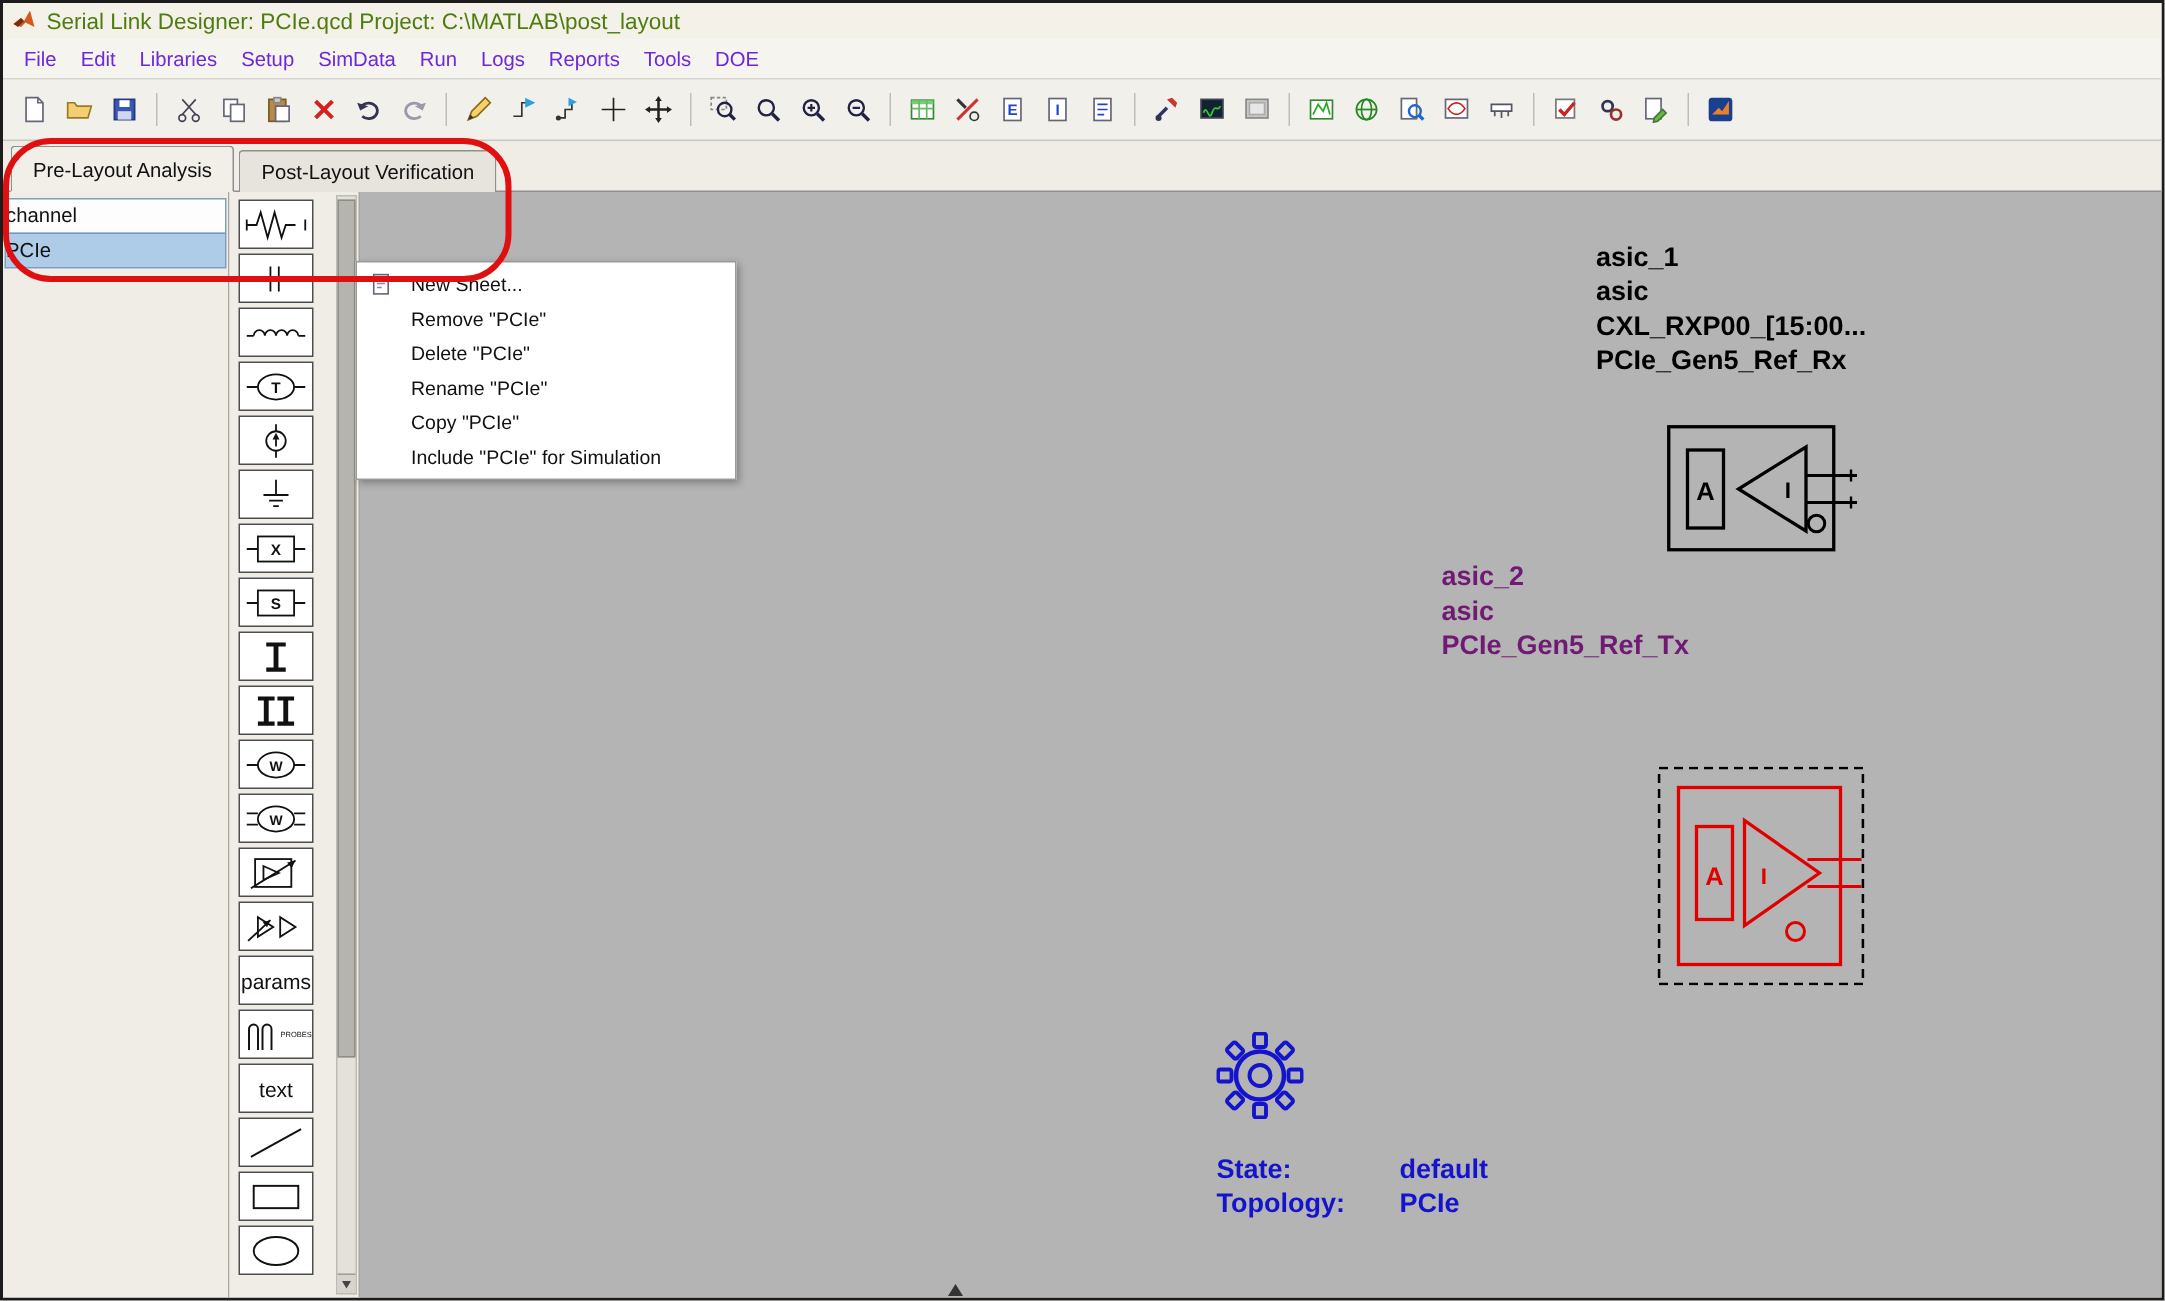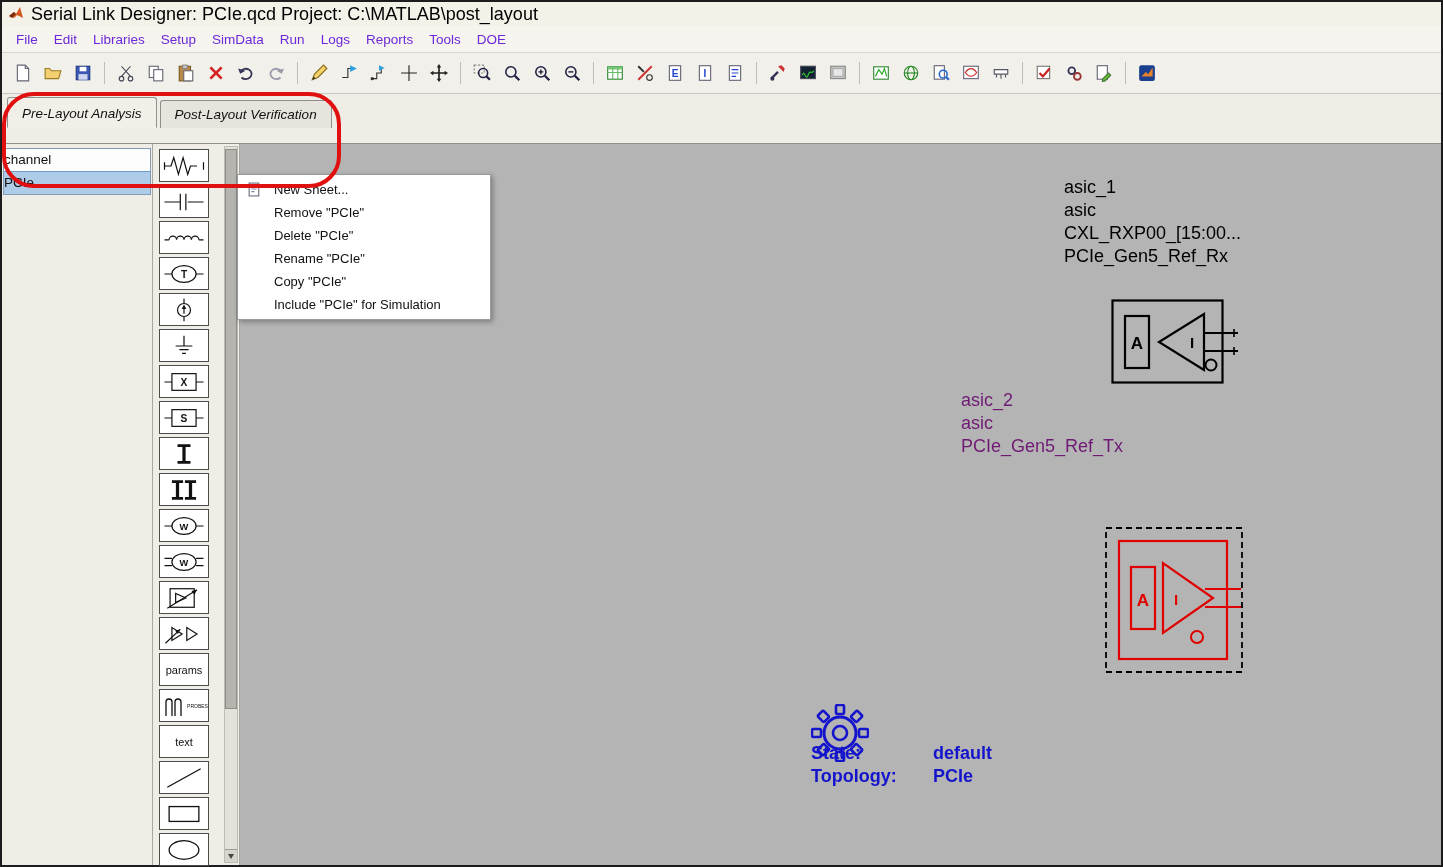--- a/index.html
+++ b/index.html
@@ -1,52 +1,52 @@
 <!DOCTYPE html>
 <html><head>
 <meta charset="utf-8">
 <style>
   html,body{margin:0;padding:0;}
   body{width:1443px;height:867px;position:relative;font-family:"Liberation Sans",sans-serif;background:#9a9a9a;overflow:hidden;}
   .window{position:absolute;left:0;top:0;width:1443px;height:867px;box-sizing:border-box;border:2px solid #1c1c1c;background:#f1efe8;display:flex;flex-direction:column;}
   
-  .titlebar{height:24px;display:flex;align-items:center;gap:7px;padding:0 6px;background:#f4f1e9;font-size:18px;color:#000000;flex:0 0 auto;}
+  .titlebar{height:24px;display:flex;align-items:center;gap:7px;padding:0 6px;background:#f4f1e9;font-size:15px;color:#4d7c0f;flex:0 0 auto;}
   .mlogo{width:16px;height:16px;flex:0 0 auto;}
   
   .menubar{height:26px;display:flex;align-items:center;padding:0 6px;background:#f6f4ee;font-size:13.5px;color:#6d28d9;flex:0 0 auto;}
   .menu-item{padding:3px 8px;cursor:default;}
   
   .toolbar{height:40px;display:flex;align-items:center;padding:0 6px;background:#f2f0ea;border-top:1px solid #d8d6cf;border-bottom:1px solid #c9c7c0;flex:0 0 auto;}
   .tbtn{width:26px;height:26px;display:flex;align-items:center;justify-content:center;border:1px solid transparent;margin:0 1px;}
   .tbtn svg{display:block;}
   .tsep{width:1px;height:22px;background:#bfbdb6;margin:0 6px;flex:0 0 auto;}
   
-  .tabbar{height:33px;display:flex;align-items:flex-end;padding:0 0 16px 5px;background:#efede6;border-bottom:1px solid #8f8f8f;flex:0 0 auto;position:relative;font-style:italic;}
+  .tabbar{height:33px;display:flex;align-items:flex-end;padding:0 0 0 5px;background:#efede6;border-bottom:1px solid #8f8f8f;flex:0 0 auto;position:relative;}
   .tab{font-size:13.5px;color:#111;padding:6px 14px 6px 14px;border:1px solid #8f8f8f;border-bottom:none;border-radius:3px 3px 0 0;background:#e6e4dd;margin-right:3px;position:relative;top:1px;}
   .tab.active{background:#f1efe8;padding-top:8px;z-index:3;border-bottom:1px solid #f1efe8;}
   
   .content{flex:1 1 auto;display:flex;min-height:0;position:relative;}
   .sheetpanel{width:150px;flex:0 0 auto;background:#efede6;border-right:1px solid #a9a79f;}
   .sheetlist{margin:4px 1px 0 1px;border:1px solid #7f9db9;background:#fdfdfd;}
   .srow{height:22px;line-height:22px;font-size:13.5px;color:#111;}
   .srow.selected{background:#aecbe8;border-top:1px solid #6f9cc6;}
   
   .palette{width:80px;flex:0 0 auto;background:#efede6;border-right:1px solid #a9a79f;position:relative;display:flex;flex-direction:column;align-items:flex-start;padding:5px 0 0 6px;gap:3px;}
   .pbtn{width:50px;height:33px;background:#fff;border:1px solid #4c4c4c;display:flex;align-items:center;justify-content:center;box-sizing:border-box;flex:0 0 auto;}
   .pbtn svg{display:block;}
-  .plabel{font-size:11px;color:#111;}
+  .plabel{font-size:14px;color:#111;}
   .probeswrap{display:flex;align-items:center;gap:1px;}
   .probes-label{font-size:5px;letter-spacing:0;color:#111;}
   .pscroll{position:absolute;right:1px;top:2px;bottom:2px;width:12px;background:#e3e1da;border:1px solid #bdbbb4;}
   .pthumb{position:absolute;left:0;right:0;top:2px;height:78%;background:#b6b4ae;border:1px solid #8f8d87;}
   .pscroll-down{position:absolute;left:0;right:0;bottom:0;height:12px;background:#d6d4cd;border-top:1px solid #9f9d97;display:flex;align-items:center;justify-content:center;}
   .pscroll-down:after{content:"";border-left:3px solid transparent;border-right:3px solid transparent;border-top:5px solid #444;}
   
   .canvas{flex:1 1 auto;background:#b4b4b4;position:relative;overflow:hidden;}
-  .dlabel{position:absolute;font-weight:normal;font-size:18px;line-height:23px;white-space:nowrap;}
+  .dlabel{position:absolute;font-weight:bold;font-size:18px;line-height:23px;white-space:nowrap;}
   .dlabel.rx{color:#000;}
   .dlabel.tx{color:#701a75;margin-left:48px;}
   .stateblock{position:absolute;color:#1414cc;font-weight:bold;font-size:18px;line-height:23px;}
   .staterow{display:flex;}
   .slabel{width:122px;}
   .symbol{position:absolute;}
   .scroll-tri{position:absolute;width:0;height:0;border-left:5px solid transparent;border-right:5px solid transparent;border-bottom:8px solid #333;}
   
   .ctxmenu{position:absolute;left:235px;top:172px;width:252px;background:#fff;border:1px solid #9a9a9a;box-shadow:2px 2px 5px rgba(0,0,0,.3);padding:3px 0;z-index:40;}
   .citem{height:23px;display:flex;align-items:center;padding-left:36px;font-size:13px;color:#111;position:relative;}
@@ -505,21 +505,21 @@
             <rect x="25" y="1" width="8" height="9" rx="1.5" transform="rotate(135 29 29)"></rect>
             <rect x="25" y="1" width="8" height="9" rx="1.5" transform="rotate(180 29 29)"></rect>
             <rect x="25" y="1" width="8" height="9" rx="1.5" transform="rotate(225 29 29)"></rect>
             <rect x="25" y="1" width="8" height="9" rx="1.5" transform="rotate(270 29 29)"></rect>
             <rect x="25" y="1" width="8" height="9" rx="1.5" transform="rotate(315 29 29)"></rect>
             <circle cx="29" cy="29" r="16" stroke-width="3"></circle>
             <circle cx="29" cy="29" r="7"></circle>
           </g>
         </svg>
       </div>
-      <div class="stateblock" style="left:571px;top:598px;">
+      <div class="stateblock" style="left:571px;top:640px;">
         <div class="staterow">
           <span class="slabel">State:</span>
           <span>default</span>
         </div>
         <div class="staterow">
           <span class="slabel">Topology:</span>
           <span>PCIe</span>
         </div>
       </div>
 

